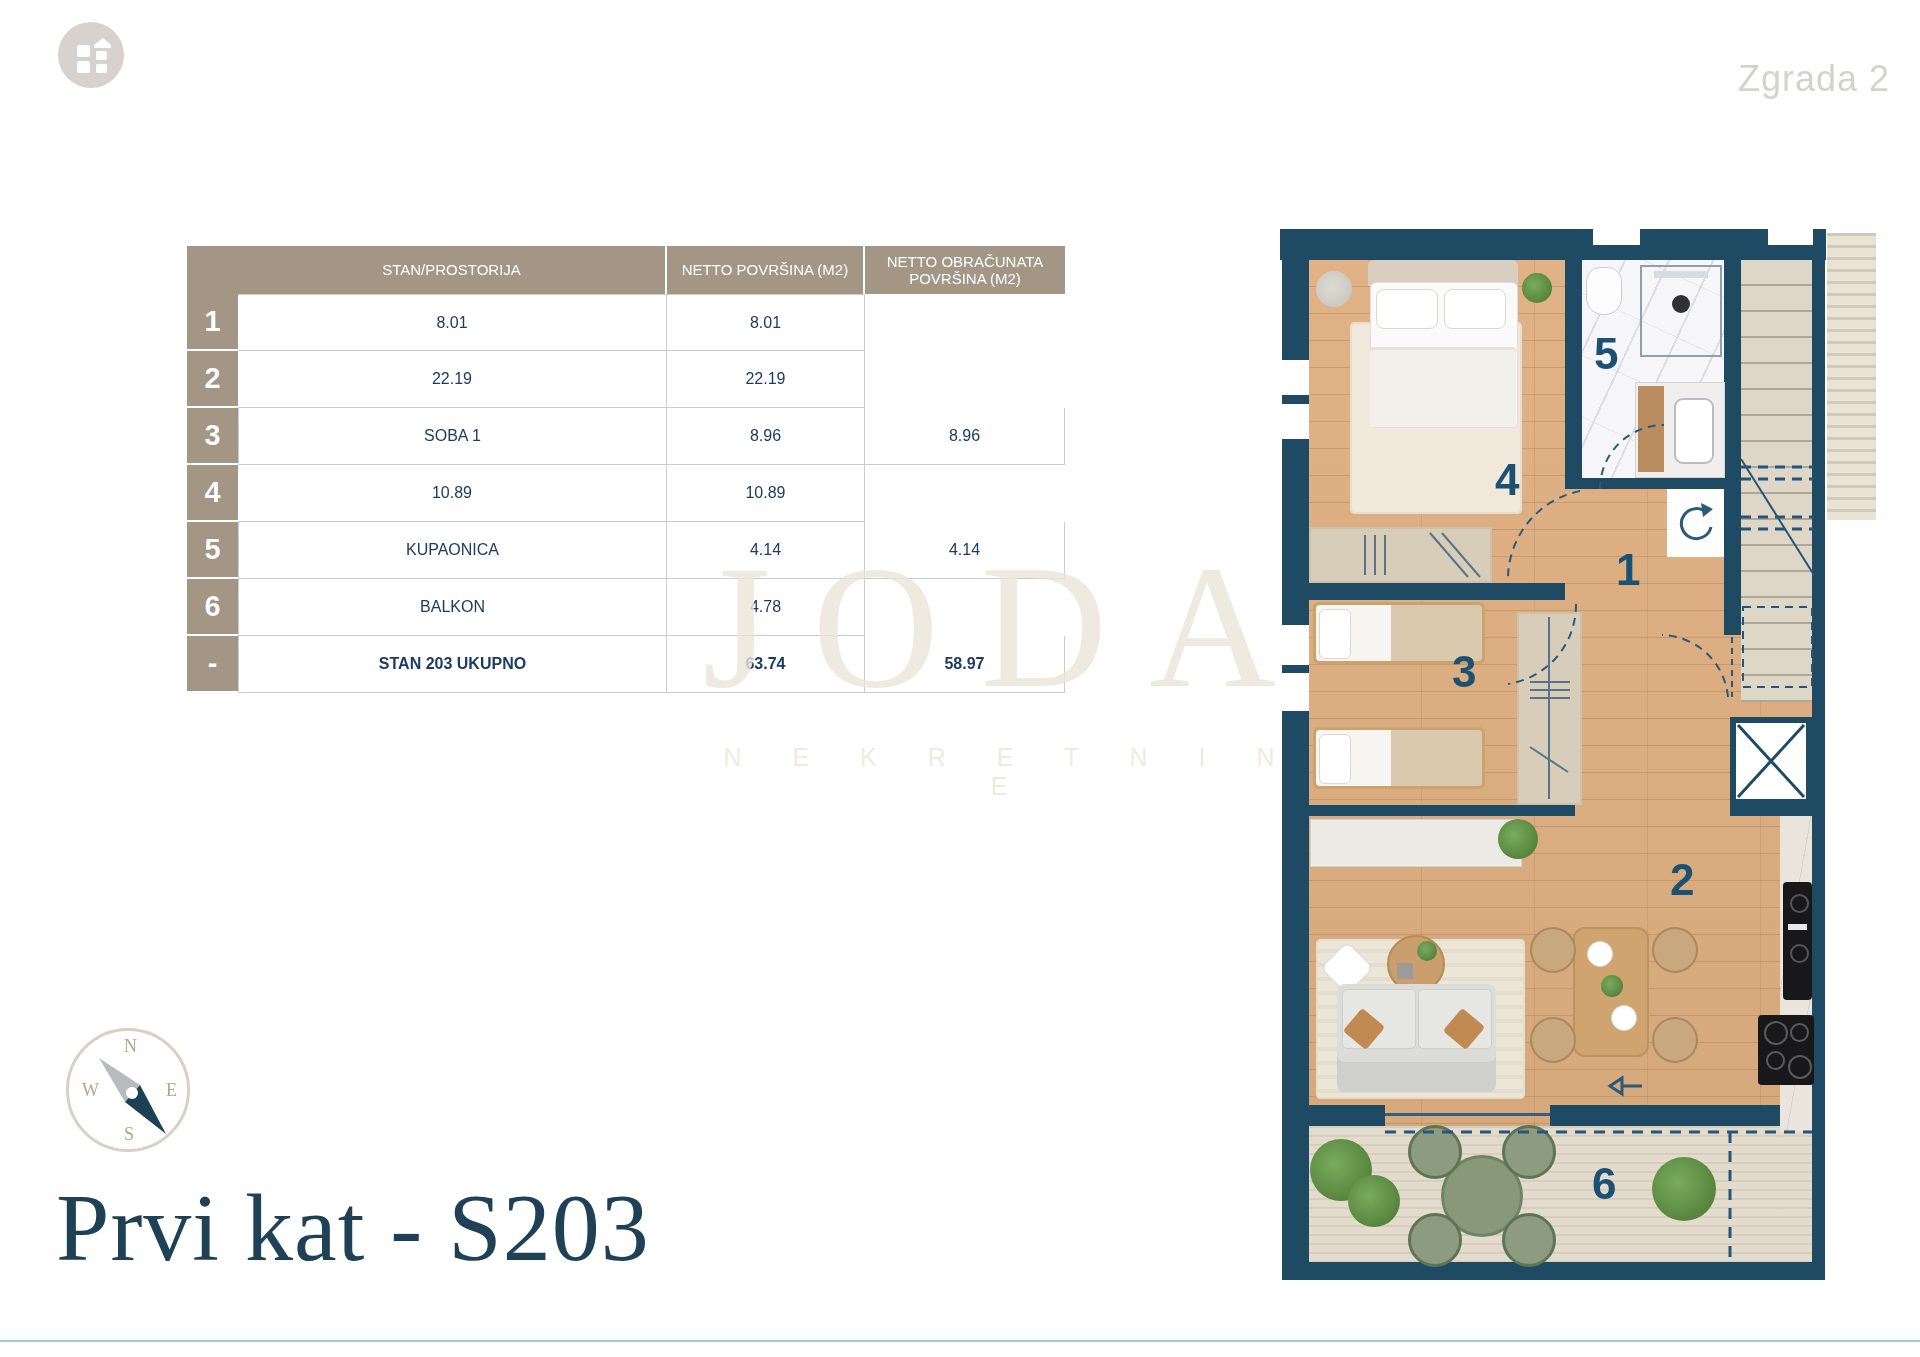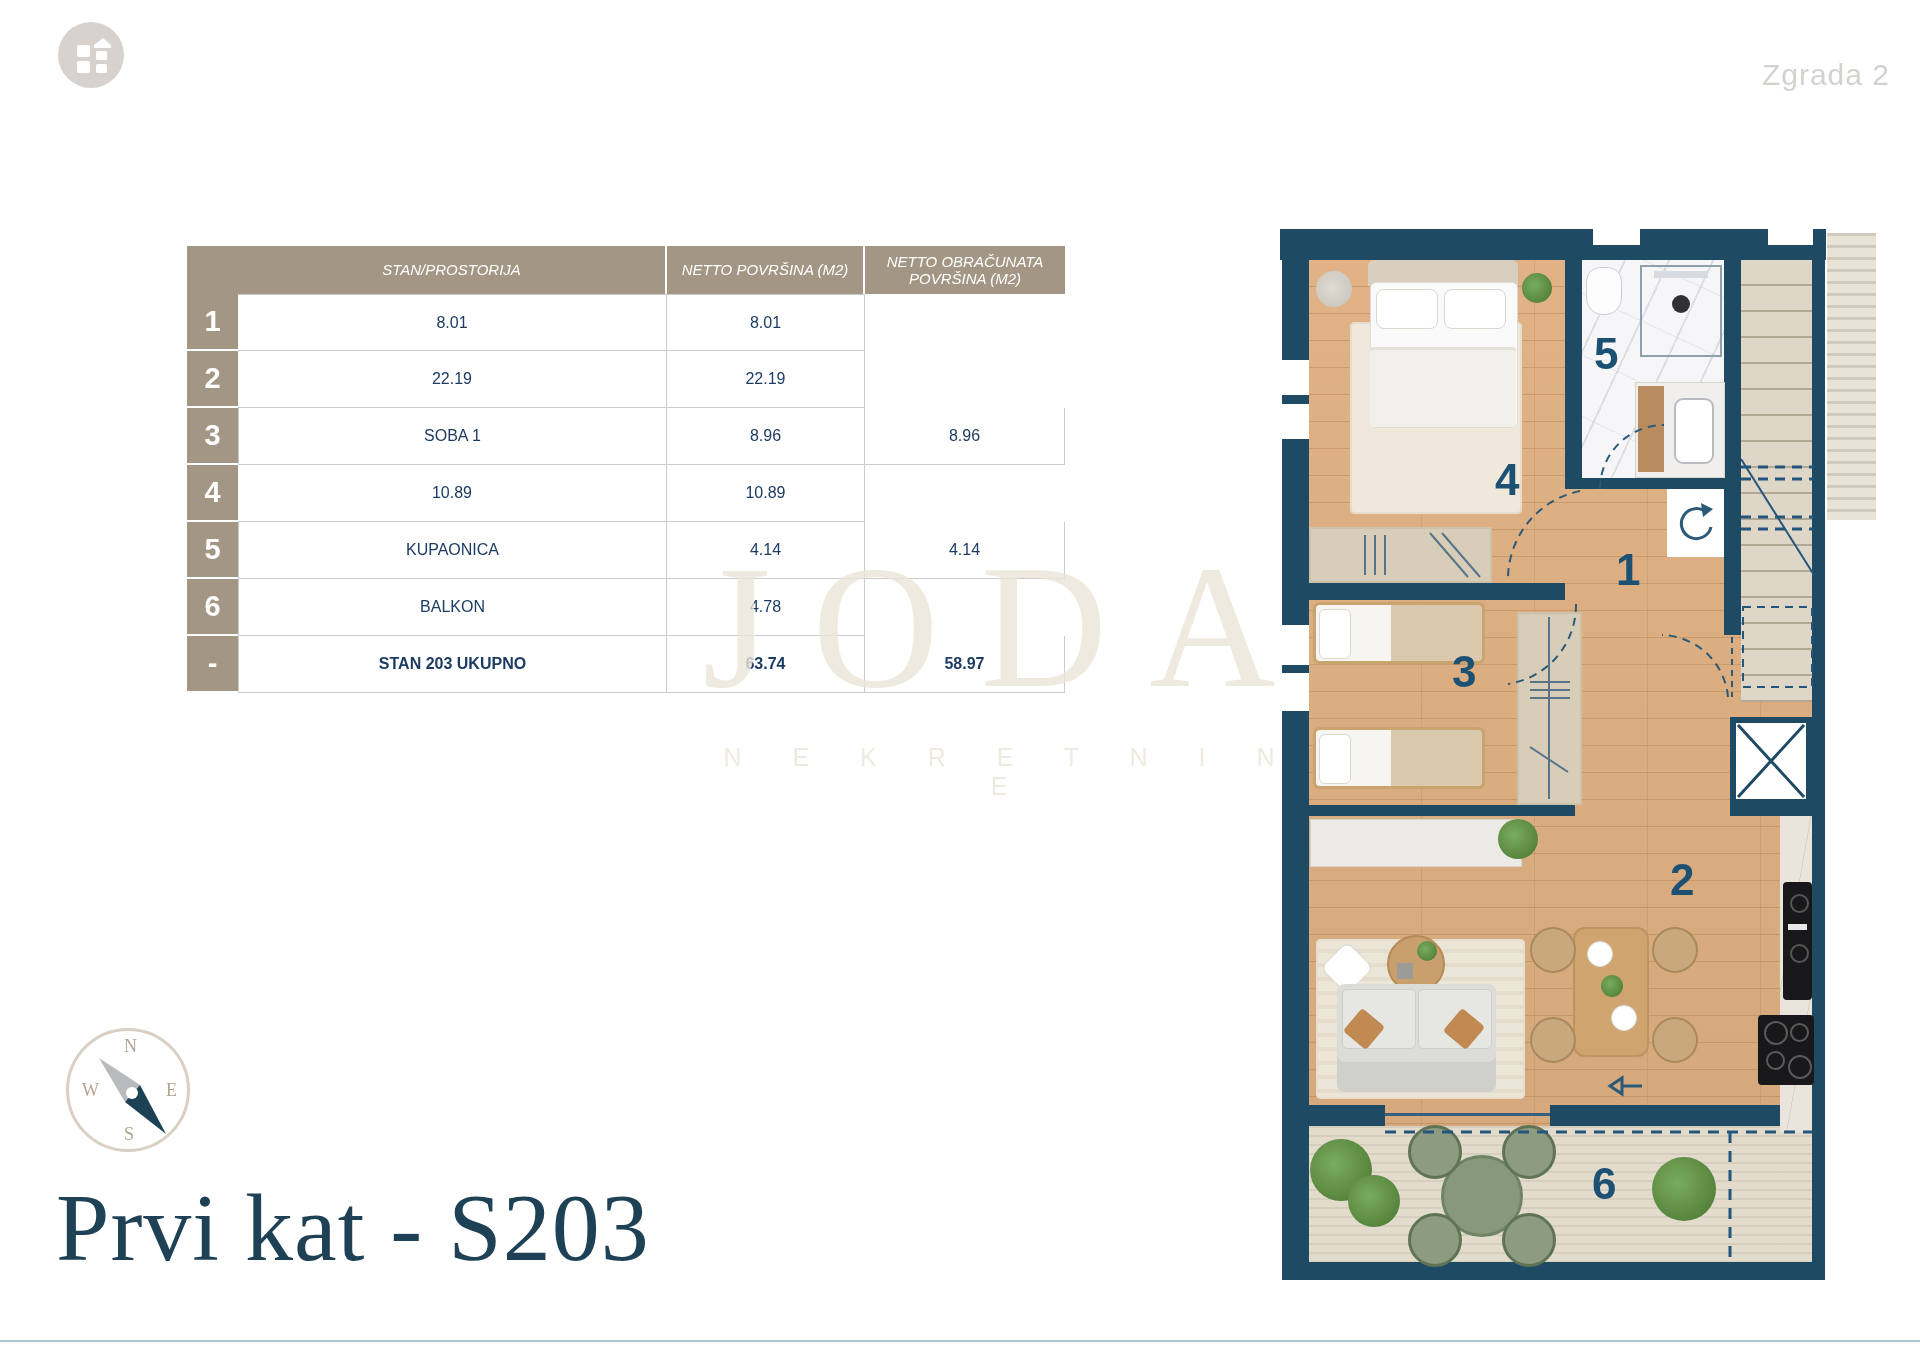--- a/index.html
+++ b/index.html
@@ -2,30 +2,30 @@
 <html><head>
 <meta charset="utf-8">
 <style>
   html,body{margin:0;padding:0;background:#ffffff;}
   body{width:1920px;height:1357px;position:relative;overflow:hidden;
        font-family:"Liberation Sans",sans-serif;}
   .abs{position:absolute;}
 
   
   #logo{left:58px;top:22px;width:66px;height:66px;}
-  #building-label{left:1690px;top:58px;width:200px;font-size:30px;font-weight:300;
+  #building-label{left:1690px;top:58px;width:200px;font-size:36px;font-weight:300;
     color:#d2d2cf;letter-spacing:1px;text-align:right;}
 
   
   #area-table{left:187px;top:246px;width:878px;z-index:2;}
   .t-title{height:44px;line-height:44px;background:#a39685;color:#fff;
     font-size:23px;font-weight:bold;text-align:center;letter-spacing:.5px;
     border-bottom:2px solid #fff;}
   .t-head{display:grid;grid-template-columns:51px 429px 198px 200px;
-    background:#a39685;color:#fff;height:48px;font-size:15px;font-style:italic;}
+    background:#a39685;color:#fff;height:48px;font-size:15px;}
   .t-head>div{display:flex;align-items:center;justify-content:center;text-align:center;line-height:1.15;}
   .t-head .sep{border-right:2px solid #fff;}
   .t-head .wrapcell{padding:0 18px;}
   .trow{display:grid;grid-template-columns:51px 429px 198px 200px;height:57px;
     background:#fff;color:#1c3c63;font-size:16px;}
   .trow>div{display:flex;align-items:center;justify-content:center;
     border-bottom:1px solid #ccc;border-right:1px solid #ccc;}
   .trow>.cnum{background:#a39685;color:#fff;font-size:29px;font-weight:bold;
     border:none;border-bottom:2px solid #fff;}
   .trow>.cname{border-left:1px solid #ccc;border-top:none;}

